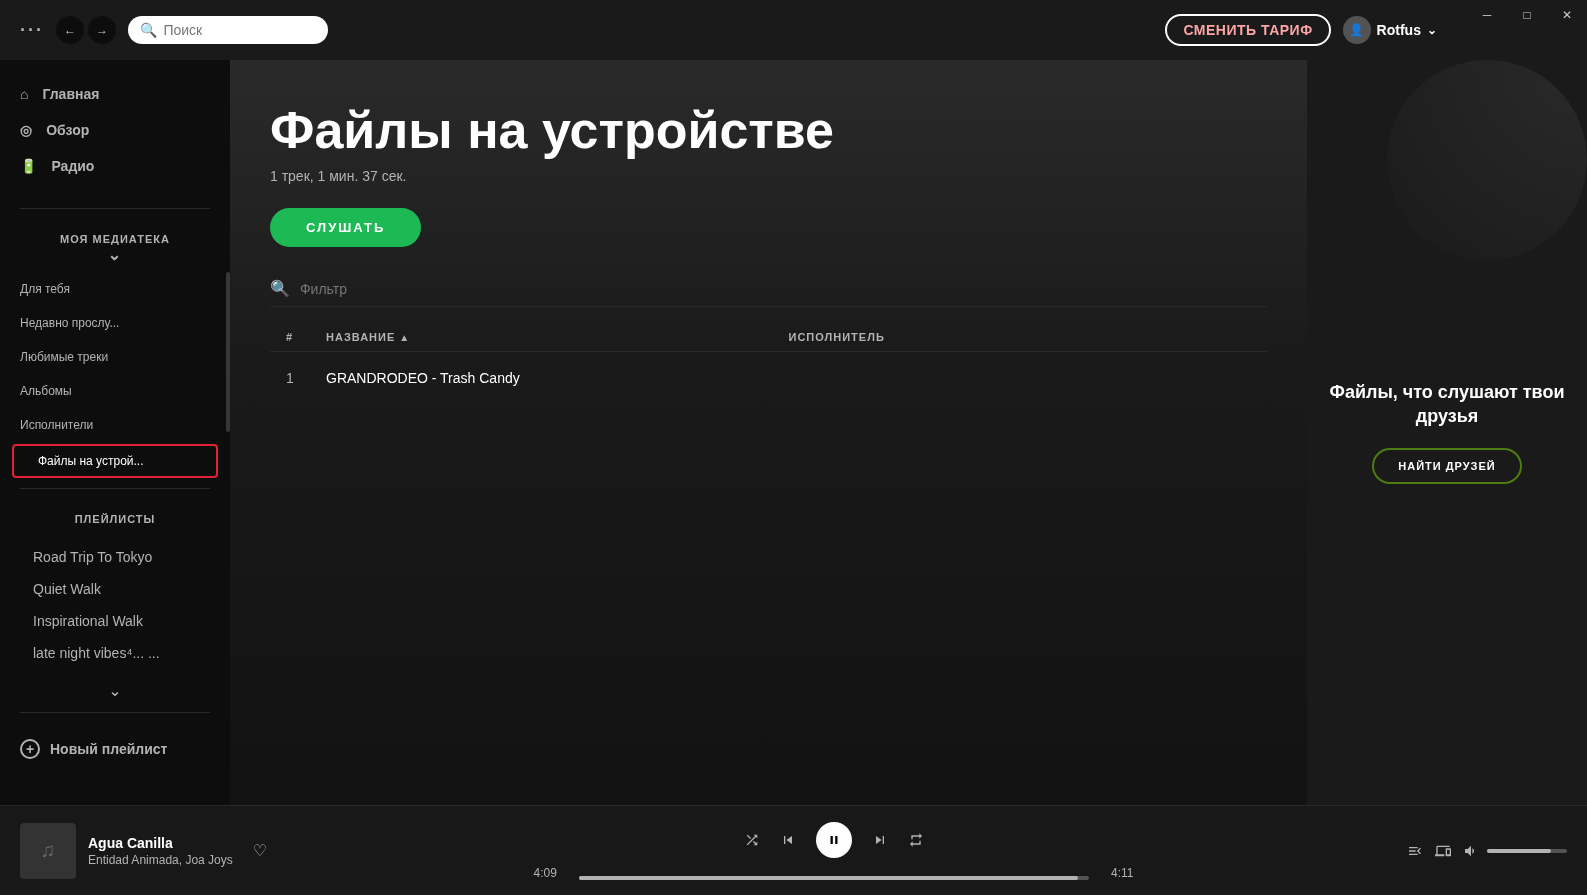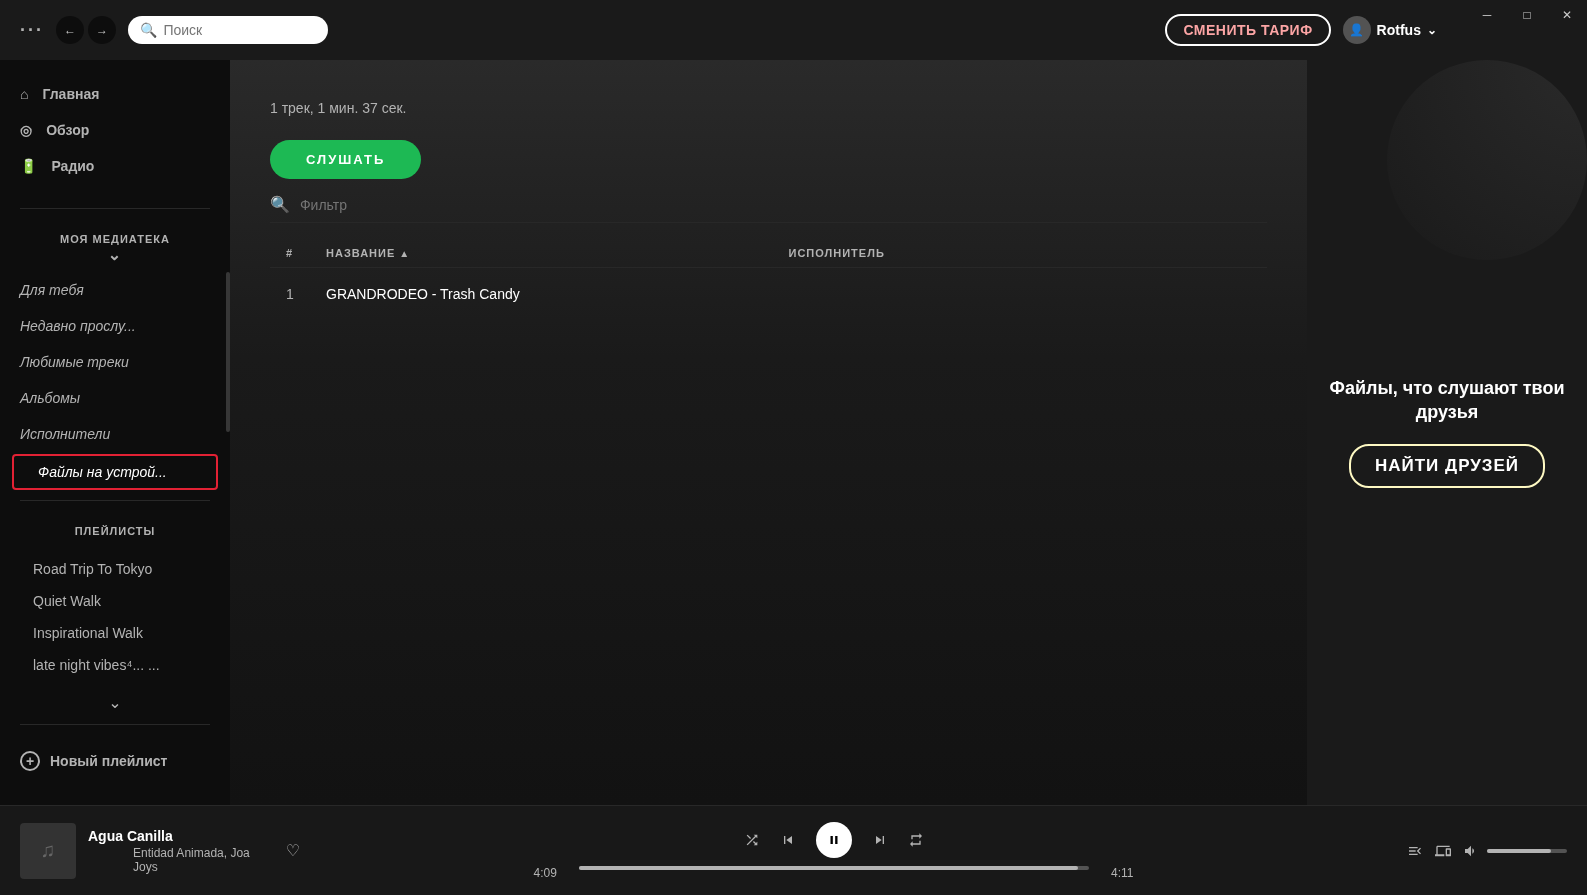--- a/index.html
+++ b/index.html
@@ -101,23 +101,22 @@
       display: flex;
       align-items: center;
       justify-content: space-between;
       flex-direction: column;
     }
 
     .sidebar-library-item {
       padding: 10px 20px;
       color: #b3b3b3;
       cursor: pointer;
-      font-size: 14px;
+      font-size: 12px;
       transition: color 0.2s;
-      font-style: italic;
     }
     .sidebar-library-item.active {
       color: #fff;
       border: 2px solid #e22134;
       border-radius: 4px;
       margin: 2px 12px;
       padding: 8px 24px;
     }
 
     .sidebar-section-divider {
@@ -187,21 +186,21 @@
       background: #1db954;
       color: #fff;
       border: none;
       border-radius: 30px;
       padding: 12px 36px;
       font-size: 13px;
       font-weight: 700;
       letter-spacing: 2px;
       cursor: pointer;
       text-transform: uppercase;
-      margin-bottom: 8px;
+      margin-bottom: 24px;
     }
 
     .filter-bar {
       display: flex;
       align-items: center;
       gap: 10px;
       margin-bottom: 16px;
       padding: 8px 0;
       border-bottom: 1px solid #282828;
     }
@@ -290,25 +289,25 @@
     .friends-title {
       font-size: 18px;
       font-weight: 700;
       color: #fff;
       margin-bottom: 20px;
       line-height: 1.3;
     }
 
     .find-friends-btn {
       background: transparent;
-      border: 2px solid #fef9c3;
+      border: 2px solid #4d7c0f;
       color: #fff;
       border-radius: 20px;
       padding: 10px 24px;
-      font-size: 17px;
+      font-size: 11px;
       font-weight: 700;
       letter-spacing: 1px;
       cursor: pointer;
       text-transform: uppercase;
     }
 
     
     .bottom-player {
       height: 90px;
       background: #181818;
@@ -342,21 +341,20 @@
 
     .player-track-name {
       font-size: 14px;
       color: #fff;
       font-weight: 600;
     }
     .player-artist-name {
       font-size: 12px;
       color: #b3b3b3;
       margin-top: 2px;
-      margin-left: 45px;
     }
 
     .player-heart {
       color: #b3b3b3;
       cursor: pointer;
       font-size: 16px;
       margin-left: 8px;
     }
 
     .player-controls {
@@ -393,21 +391,21 @@
       display: flex;
       align-items: center;
       justify-content: center;
       cursor: pointer;
       color: #000;
       font-size: 14px;
     }
 
     .player-progress {
       display: flex;
-      align-items: flex-start;
+      align-items: flex-end;
       gap: 10px;
       width: 600px;
     }
 
     .time-label {
       font-size: 12px;
       color: #b3b3b3;
       min-width: 35px;
     }
     .time-label.right { text-align: right; }
@@ -610,20 +608,21 @@
 
       <div class="sidebar-section-divider"></div>
 
       <div class="new-playlist-btn">
         <span style="width:20px; height:20px; border:2px solid #b3b3b3; border-radius:50%; display:flex; align-items:center; justify-content:center; font-size:14px;">+</span>
         <span>Новый плейлист</span>
       </div>
     </div>
 
     <div class="main-panel">
+      <h1 class="page-title">Файлы на устройстве</h1>
       <p class="page-subtitle">1 трек, 1 мин. 37 сек.</p>
       <button class="play-button">СЛУШАТЬ</button>
 
       <div class="filter-bar">
         <span style="color:#b3b3b3;">🔍</span>
         <input class="filter-input" type="text" placeholder="Фильтр" style="">
       </div>
 
       <div class="tracks-table">
         <div class="tracks-header">

